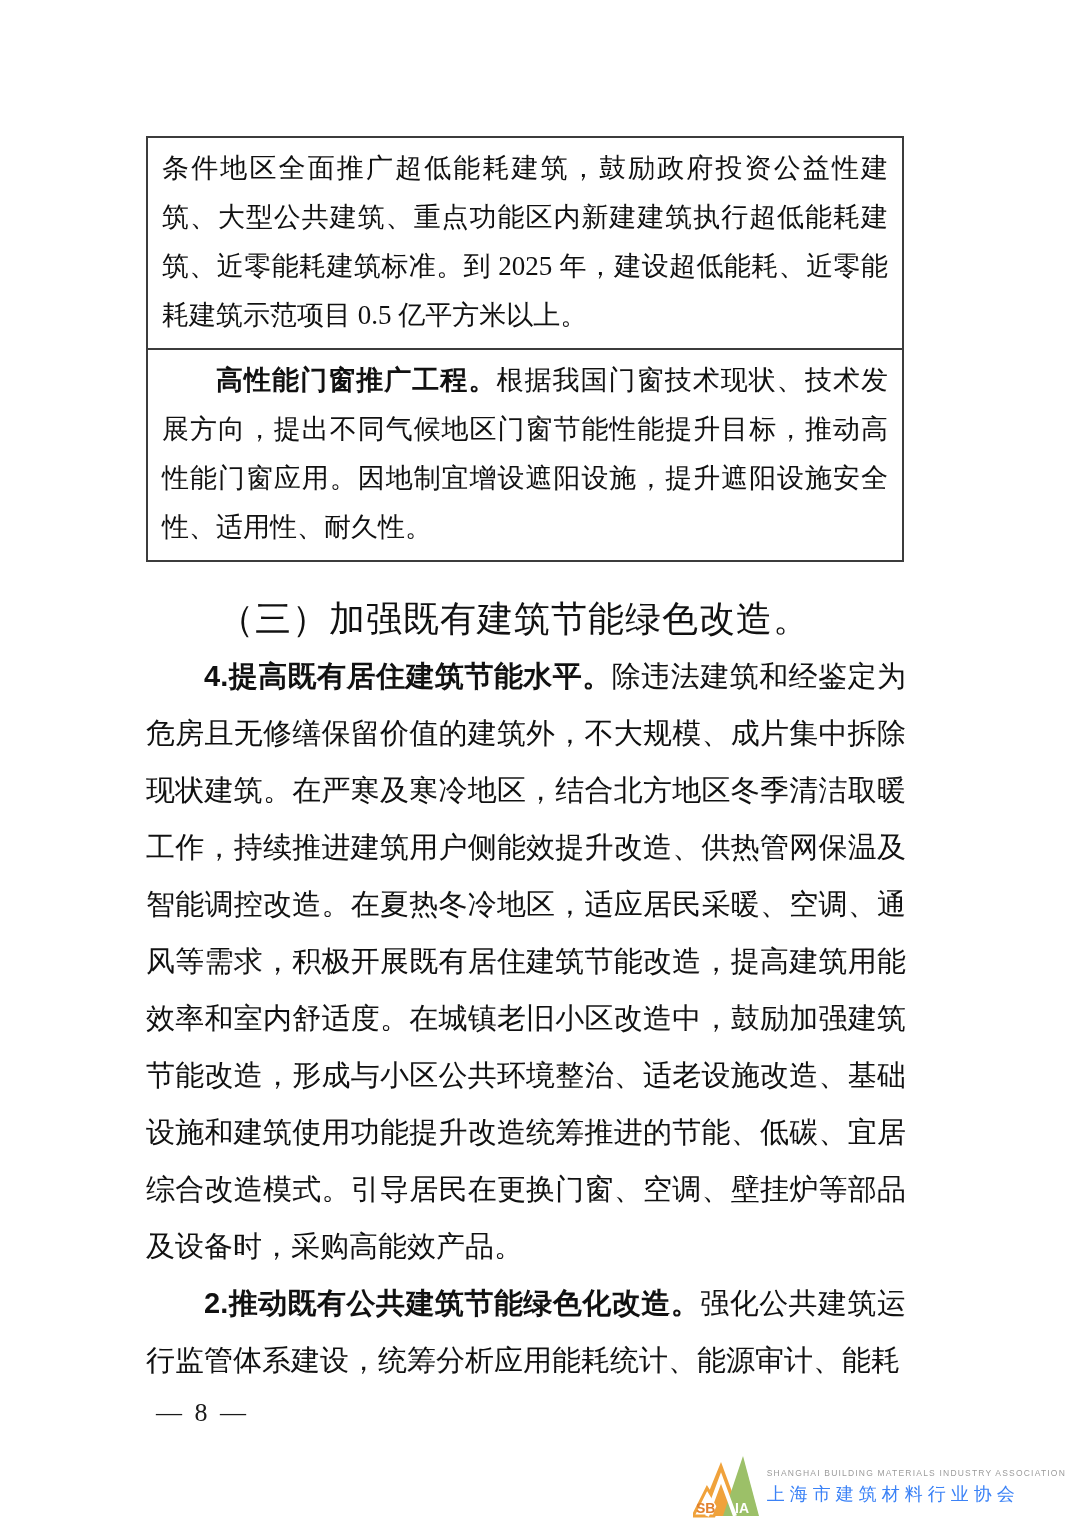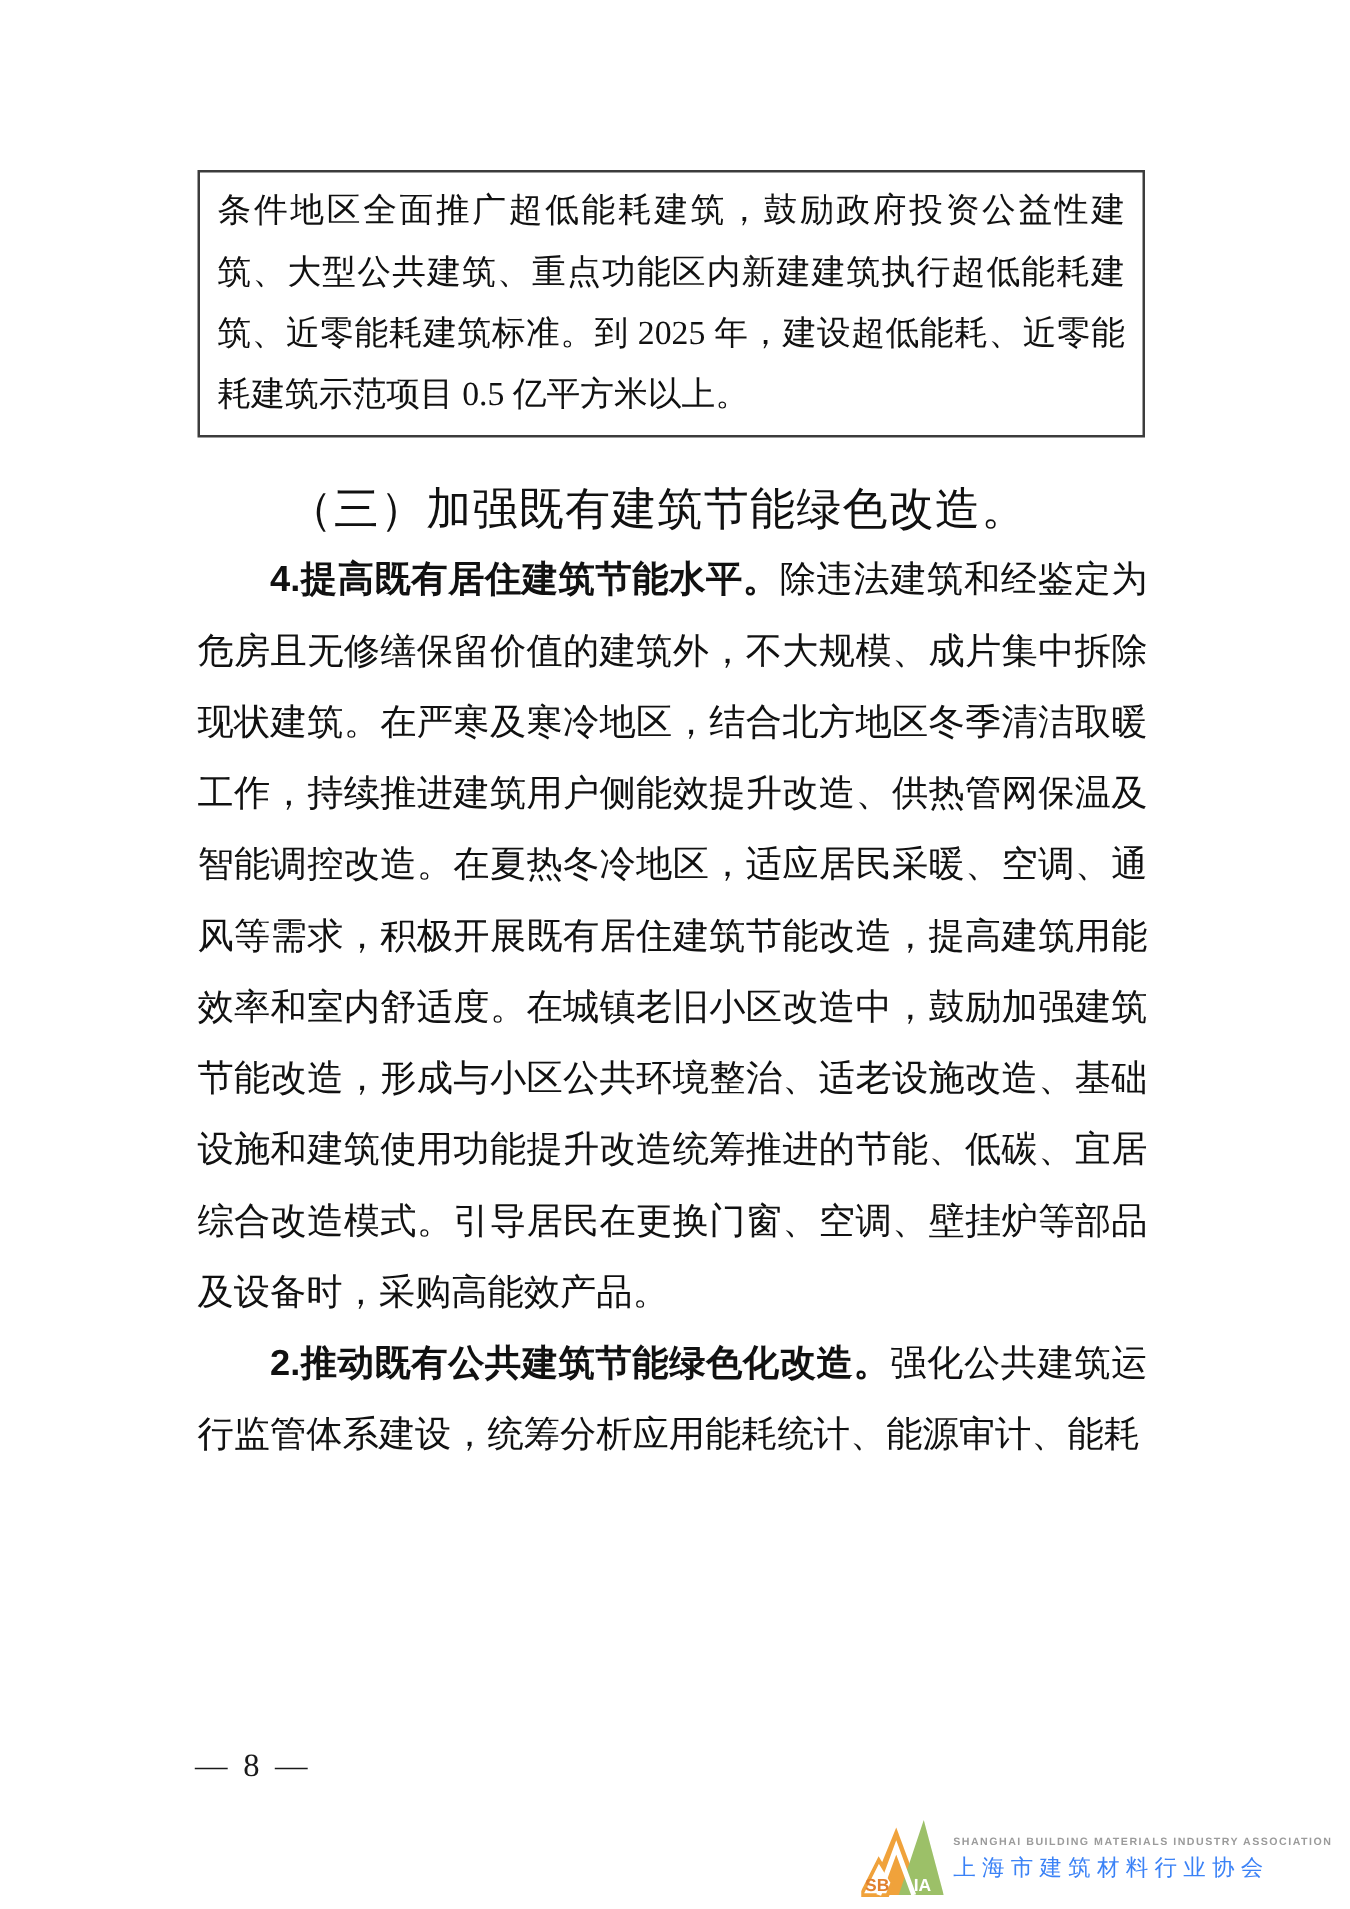--- a/index.html
+++ b/index.html
@@ -6,21 +6,21 @@
   .page{
     position:relative;
     width:1080px;height:1527px;
     background:#ffffff;
     overflow:hidden;
     font-family:"Liberation Serif", serif;
     color:#111;
   }
   .content{
     position:absolute;
-    left:158px;top:136px;
+    left:146px;top:136px;
     width:760px;
   }
   .doc-box{
     border:2px solid #3c3c3c;
     box-sizing:border-box;
     width:758px;
   }
   .doc-cell{
     padding:6px 14px 8px 14px;
     font-size:27px;
@@ -72,40 +72,42 @@
     flex-direction:column;
     gap:4px;
     padding-bottom:14px;
   }
   .logo-en{
     font-family:"Liberation Sans", sans-serif;
     font-size:8.5px;
     letter-spacing:1.2px;
     color:#9b9b9b;
     white-space:nowrap;
-    font-weight:bold;
   }
   .logo-zh{
     font-family:"Liberation Sans", sans-serif;
     font-size:18px;
     letter-spacing:5px;
     color:#3b82f6;
     white-space:nowrap;
   }
 </style>
 </head>
 <body>
 
 <div class="page">
 
   <div class="content">
 
     <div class="doc-box">
       <div class="doc-cell">
         <p>条件地区全面推广超低能耗建筑，鼓励政府投资公益性建筑、大型公共建筑、重点功能区内新建建筑执行超低能耗建筑、近零能耗建筑标准。到 2025 年，建设超低能耗、近零能耗建筑示范项目 0.5 亿平方米以上。</p>
+      </div>
+      <div class="doc-cell second">
+        <p class="indent"><b class="lead">高性能门窗推广工程。</b><span>根据我国门窗技术现状、技术发展方向，提出不同气候地区门窗节能性能提升目标，推动高性能门窗应用。因地制宜增设遮阳设施，提升遮阳设施安全性、适用性、耐久性。</span></p>
       </div>
     </div>
 
     <h2 class="section-heading">（三）加强既有建筑节能绿色改造。</h2>
 
     <p class="para"><b class="lead">4.提高既有居住建筑节能水平。</b><span>除违法建筑和经鉴定为危房且无修缮保留价值的建筑外，不大规模、成片集中拆除现状建筑。在严寒及寒冷地区，结合北方地区冬季清洁取暖工作，持续推进建筑用户侧能效提升改造、供热管网保温及智能调控改造。在夏热冬冷地区，适应居民采暖、空调、通风等需求，积极开展既有居住建筑节能改造，提高建筑用能效率和室内舒适度。在城镇老旧小区改造中，鼓励加强建筑节能改造，形成与小区公共环境整治、适老设施改造、基础设施和建筑使用功能提升改造统筹推进的节能、低碳、宜居综合改造模式。引导居民在更换门窗、空调、壁挂炉等部品及设备时，采购高能效产品。</span></p>
 
     <p class="para"><b class="lead">2.推动既有公共建筑节能绿色化改造。</b><span>强化公共建筑运行监管体系建设，统筹分析应用能耗统计、能源审计、能耗</span></p>
 
   </div>

